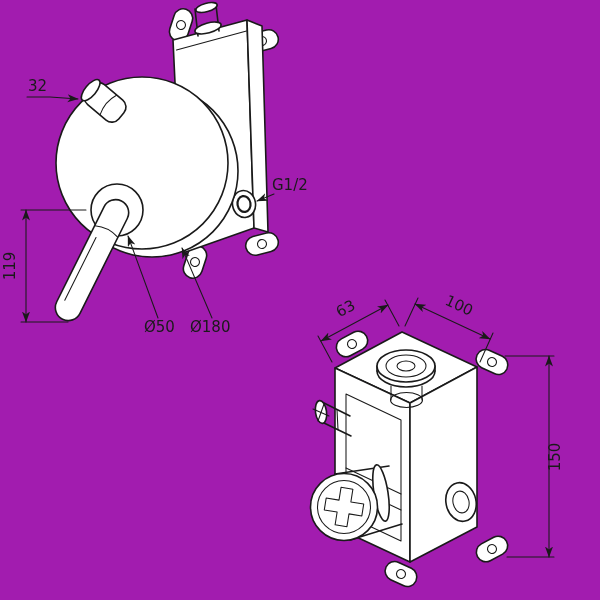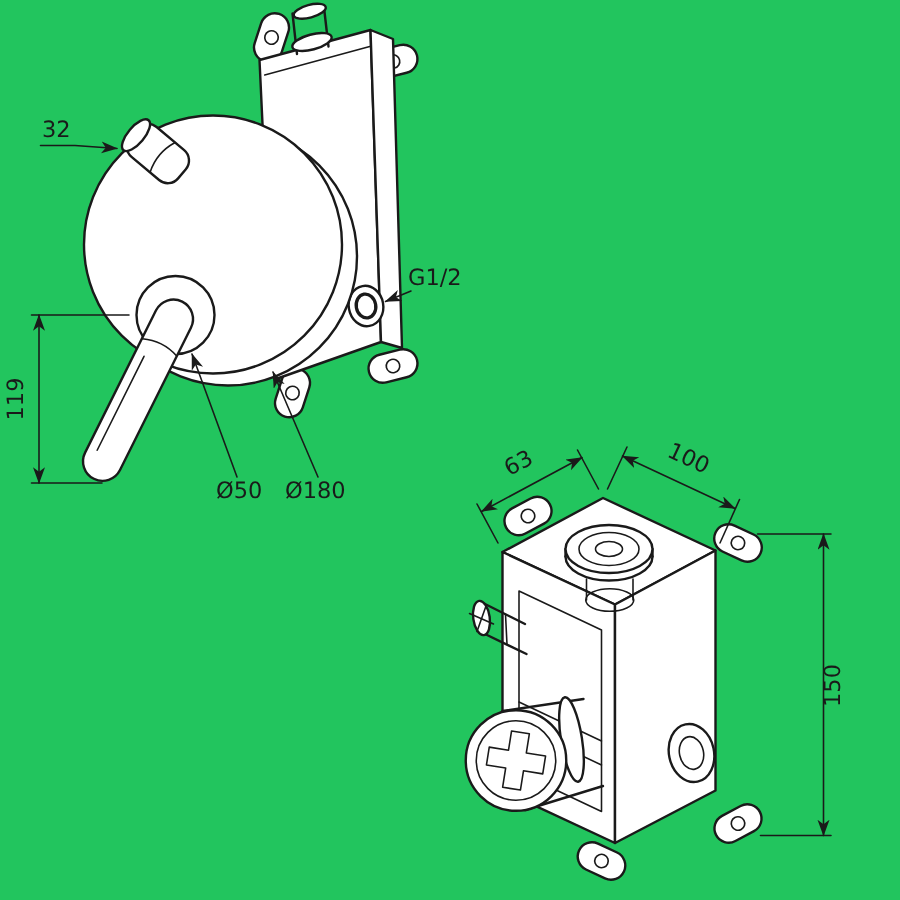--- a/index.html
+++ b/index.html
@@ -1,17 +1,17 @@
 <!DOCTYPE html>
 <html style="--line: #1a1a1a;"><head>
 <meta charset="utf-8">
 <style>
   :root { --line: #1a1a1a; }
   html,body { margin:0; padding:0; background:#fff; }
-  .stage { position:relative; width:600px; height:600px; background:#22c55e; overflow:hidden; }
+  .stage { position:relative; width:600px; height:600px; background:#a21caf; overflow:hidden; }
   svg { display:block; }
   .ln  { fill:none; stroke:var(--line); stroke-width:1.6; stroke-linejoin:round; stroke-linecap:round; }
   .ln2 { fill:none; stroke:var(--line); stroke-width:2.2; stroke-linejoin:round; }
   .th  { fill:none; stroke:var(--line); stroke-width:1.05; stroke-linejoin:round; stroke-linecap:round; }
   .fw  { fill:#fff; stroke:var(--line); stroke-width:1.6; stroke-linejoin:round; }
   .fwt { fill:#fff; stroke:var(--line); stroke-width:1.1; }
   .dim { fill:none; stroke:var(--line); stroke-width:1.05; stroke-linecap:round; }
   .t   { font-family:"DejaVu Sans","Liberation Sans",sans-serif; font-size:15px; fill:var(--line); }
   #arr-head { fill:var(--line); }
 </style>

